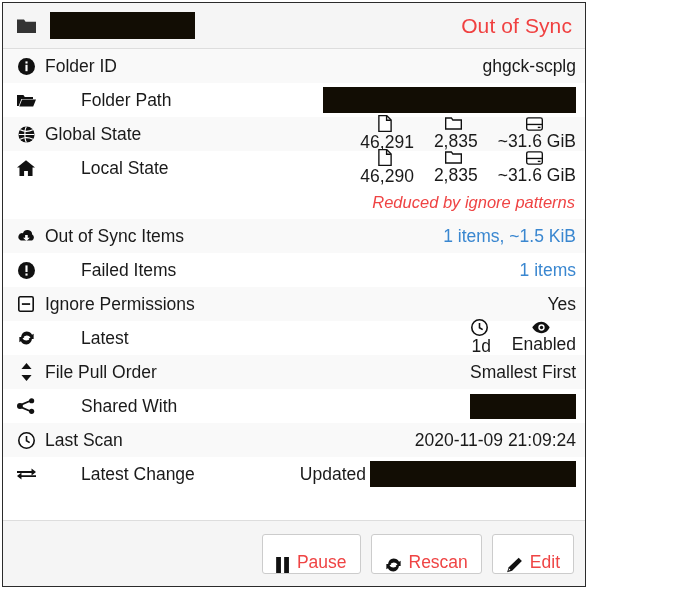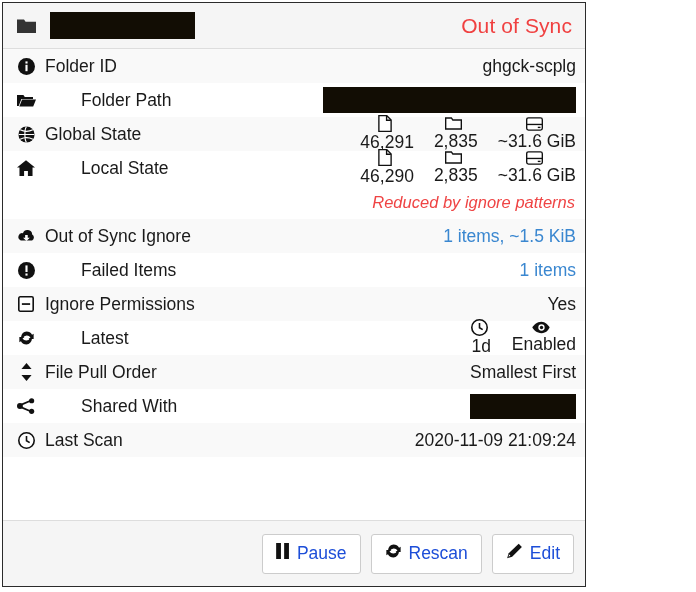--- a/index.html
+++ b/index.html
@@ -133,26 +133,26 @@
     align-items: center;
     justify-content: flex-end;
     padding-right: 11px;
     box-sizing: border-box;
   }
   .btn {
     height: 40px;
     background: #ffffff;
     border: 1px solid #cccccc;
     border-radius: 3px;
-    color: #1d4ed8;
+    color: #ef4444;
     font-size: 17.5px;
     font-family: "Liberation Sans", sans-serif;
     display: inline-flex;
-    align-items: flex-start;
-    padding: 8px 13px;
+    align-items: flex-end;
+    padding: 0 13px;
     margin-left: 10px;
     cursor: pointer;
     box-sizing: border-box;
   }
   .btn .bi {
     display: inline-flex;
     align-items: center;
     margin-right: 7px;
     color: #111111;
   }
@@ -281,21 +281,21 @@
       <span class="muted-note">Reduced by ignore patterns</span>
     </div>
 
     <div class="row striped">
       <span class="row-icon">
         <svg width="19" height="15" viewBox="0 0 17 13">
             <path fill="currentColor" d="M13.6 4.6A4.3 4.3 0 0 0 5.3 3.5 3.4 3.4 0 0 0 3.4 10h10.1a3.1 3.1 0 0 0 .1-5.4z"></path>
             <path fill="#fff" d="M7.3 5.2h2.3v2.4h1.9L8.45 10.6 5.4 7.6h1.9z"></path>
           </svg>
       </span>
-      <span class="row-label">Out of Sync Ignore</span>
+      <span class="row-label">Out of Sync Items</span>
       <span class="row-value link">1 items, ~1.5 KiB</span>
     </div>
 
     <div class="row plain">
       <span class="row-icon">
         <svg width="17" height="17" viewBox="0 0 16 16">
             <circle cx="8" cy="8" r="8" fill="currentColor"></circle>
             <rect x="7" y="3.2" width="2" height="6.2" fill="#fff"></rect>
             <rect x="7" y="10.8" width="2" height="2" fill="#fff"></rect>
           </svg>
@@ -376,20 +376,33 @@
       <span class="row-icon">
         <svg width="17" height="17" viewBox="0 0 15 15">
             <circle cx="7.5" cy="7.5" r="6.8" fill="#fff" stroke="currentColor" stroke-width="1.4"></circle>
             <path d="M7.5 3.6v4.1l2.8 1.7" stroke="currentColor" stroke-width="1.4" fill="none"></path>
           </svg>
       </span>
       <span class="row-label">Last Scan</span>
       <span class="row-value">2020-11-09 21:09:24</span>
     </div>
 
+    <div class="row plain">
+      <span class="row-icon">
+        <svg width="19" height="14" viewBox="0 0 17 12">
+            <path fill="currentColor" d="M0 3.4h13V1l4 3.2-4 3.2V5.2H0z"></path>
+            <path fill="currentColor" d="M17 8.6H4v2.4L0 7.8l4-3.2v2.6h13z"></path>
+          </svg>
+      </span>
+      <span class="row-label">Latest Change</span>
+      <span class="row-value">
+        <span>Updated</span>
+        <span class="redact rowvalue-redact-change"></span>
+      </span>
+    </div>
 
   </div>
 
   <div class="panel-foot">
     <button class="btn">
       <span class="bi">
         <svg width="14" height="16" viewBox="0 0 12 14">
             <rect x="0" y="0" width="4.2" height="14" fill="currentColor"></rect>
             <rect x="7" y="0" width="4.2" height="14" fill="currentColor"></rect>
           </svg>

